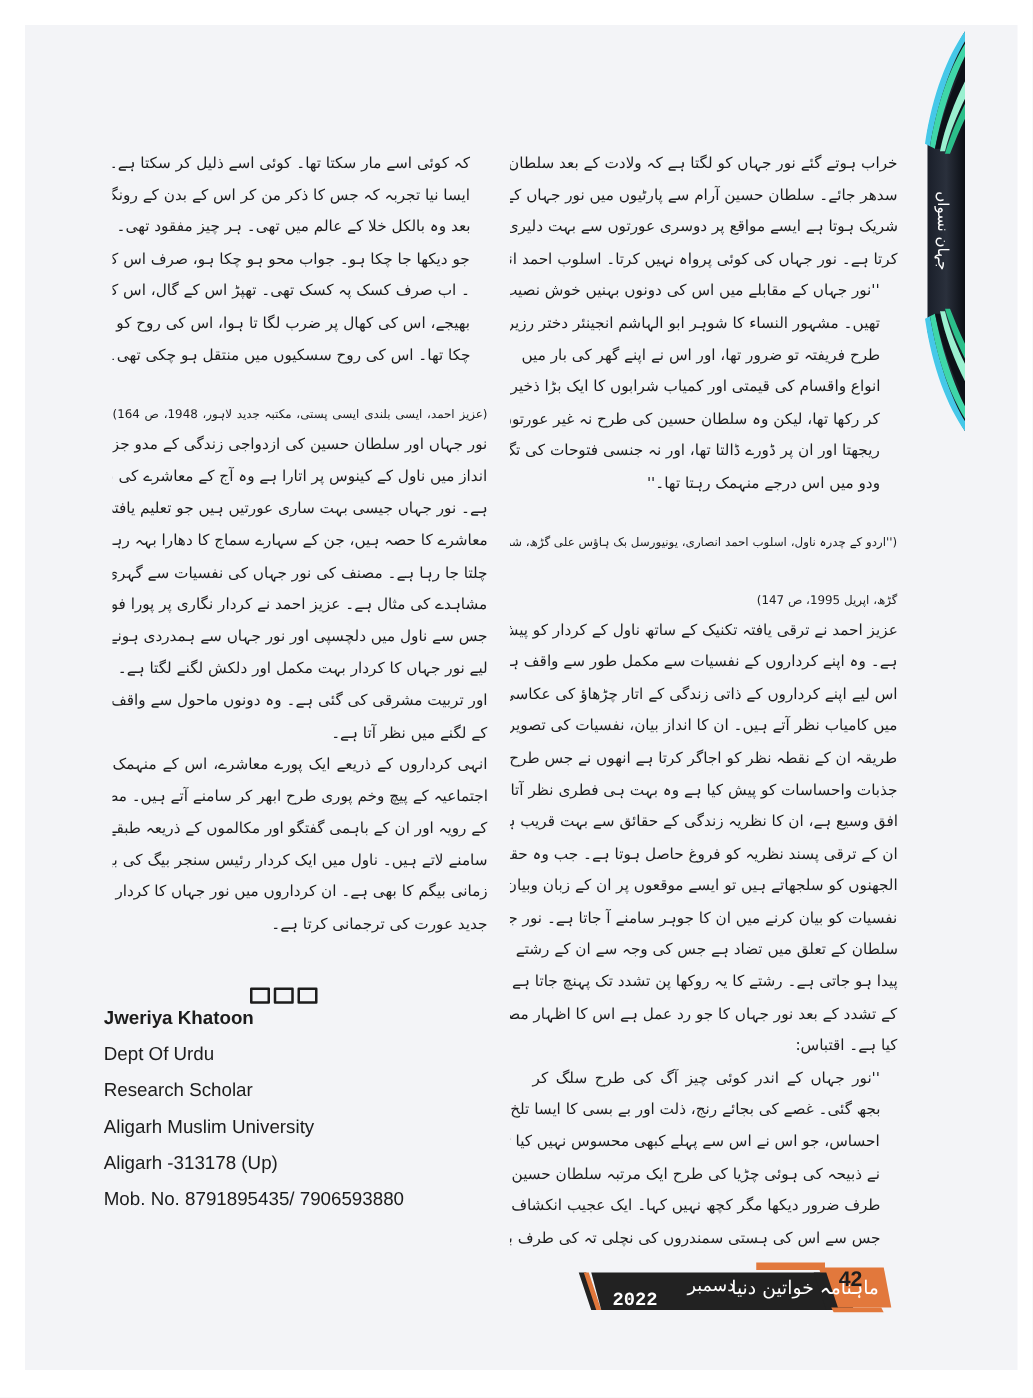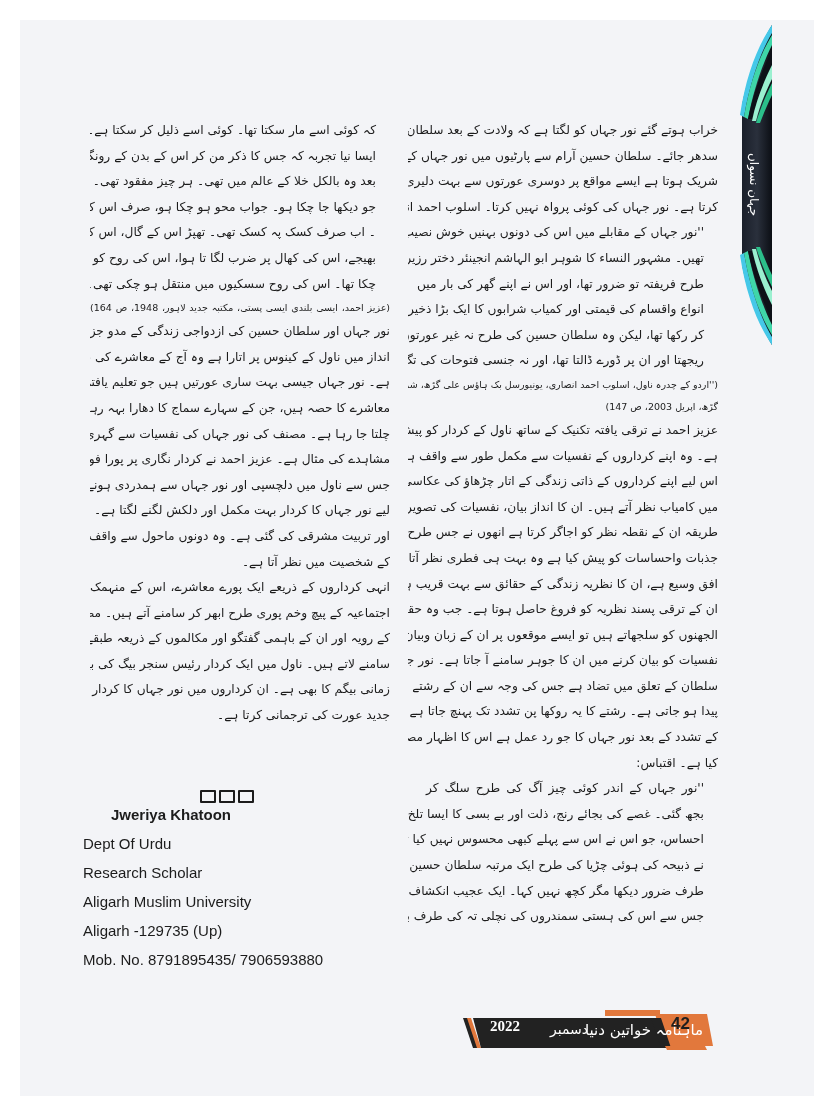--- a/index.html
+++ b/index.html
@@ -14,55 +14,55 @@
   .col {
     position: absolute; direction: rtl; text-align: justify; color: #1c1c1c;
     font-family: "DejaVu Sans", sans-serif; font-size: 12.2px;
   }
   .col .line {
     display: block; height: 25.6px; line-height: 25.6px; white-space: nowrap;
     overflow: hidden; text-align: justify; text-align-last: justify;
   }
   .col .line.last { text-align-last: right; }
   .col .line.quote { padding-right: 14px; padding-left: 18px; }
-  .col .line.cite { font-size: 9.5px; height: 22px; line-height: 22px; }
+  .col .line.cite { font-size: 9.5px; height: 22px; line-height: 22px; margin-top: 24px; }
   .right-col { left: 408px; top: 118px; width: 310px; }
   .left-col { left: 90px; top: 118px; width: 300px; }
 
   .divider {
     position: absolute; left: 200px; top: 790px; display: flex; gap: 3px;
   }
   .divider span {
     display: block; width: 12px; height: 9px; border: 2px solid #1c1c1c; border-radius: 1px; background: transparent;
   }
 
   .author {
     position: absolute; left: 83px; top: 800px; width: 320px; direction: ltr;
     font-family: "Liberation Sans", sans-serif; font-size: 15px; color: #1c1c1c;
   }
   .author div { height: 29px; line-height: 29px; white-space: nowrap; }
-  .author .name { font-weight: bold; margin-left: 28px; }
+  .author .name { font-weight: bold; }
 
   .side-tab {
     position: absolute; left: 738px; top: 25px; width: 34px; height: 320px;
   }
   .side-label {
     position: absolute; left: 739px; top: 130px; width: 30px; height: 110px;
     display: flex; align-items: center; justify-content: center;
   }
   .side-label span {
     writing-mode: vertical-rl; color: #ffffff; font-size: 12px; direction: rtl;
     font-family: "DejaVu Sans", sans-serif;
   }
 
   .footer { position: absolute; left: 455px; top: 1008px; width: 260px; height: 42px; }
   .footer svg { position: absolute; left: 0; top: 0; }
   .footer .year {
-    position: absolute; left: 35px; top: 10px; color: #ffffff; font-weight: bold;
-    font-family: Liberation Serif, serif; font-size: 15px;
+    position: absolute; left: 35px; top: 24px; color: #ffffff; font-weight: bold;
+    font-family: Liberation Mono, monospace; font-size: 15px;
   }
   .footer .month {
     position: absolute; left: 95px; top: 13px; color: #ffffff; font-size: 14px; direction: rtl;
   }
   .footer .mag {
     position: absolute; left: 130px; top: 13px; color: #ffffff; font-size: 15px; direction: rtl; white-space: nowrap;
   }
   .footer .pnum {
     position: absolute; left: 216px; top: 6px; color: #1e1e1e; font-weight: bold;
     font-family: "Liberation Sans", sans-serif; font-size: 17px;
@@ -101,22 +101,23 @@
   <span class="line">خراب ہوتے گئے نور جہاں کو لگتا ہے کہ ولادت کے بعد سلطان حسین</span>
   <span class="line">سدھر جائے۔ سلطان حسین آرام سے پارٹیوں میں نور جہاں کے ساتھ</span>
   <span class="line">شریک ہوتا ہے ایسے مواقع پر دوسری عورتوں سے بہت دلیری سے بات</span>
   <span class="line last">کرتا ہے۔ نور جہاں کی کوئی پرواہ نہیں کرتا۔ اسلوب احمد انصاری لکھتے ہیں:</span>
   <span class="line quote">''نور جہاں کے مقابلے میں اس کی دونوں بہنیں خوش نصیب</span>
   <span class="line quote">تھیں۔ مشہور النساء کا شوہر ابو الہاشم انجینئر دختر رزیر بری</span>
   <span class="line quote">طرح فریفتہ تو ضرور تھا، اور اس نے اپنے گھر کی بار میں</span>
   <span class="line quote">انواع واقسام کی قیمتی اور کمیاب شرابوں کا ایک بڑا ذخیرہ جمع</span>
   <span class="line quote">کر رکھا تھا، لیکن وہ سلطان حسین کی طرح نہ غیر عورتوں پر</span>
   <span class="line quote">ریجھتا اور ان پر ڈورے ڈالتا تھا، اور نہ جنسی فتوحات کی تگ</span>
+  <span class="line quote last">ودو میں اس درجے منہمک رہتا تھا۔''</span>
   <span class="line cite">(''اردو کے چدرہ ناول، اسلوب احمد انصاری، یونیورسل بک ہاؤس علی گڑھ، شمشاد مارکیٹ علی</span>
-  <span class="line cite last">گڑھ، اپریل 2003، ص 147)</span>
+  <span class="line cite last">گڑھ، اپریل 1995، ص 147)</span>
   <span class="line">عزیز احمد نے ترقی یافتہ تکنیک کے ساتھ ناول کے کردار کو پیش کیا</span>
   <span class="line">ہے۔ وہ اپنے کرداروں کے نفسیات سے مکمل طور سے واقف ہوتے ہیں</span>
   <span class="line">اس لیے اپنے کرداروں کے ذاتی زندگی کے اتار چڑھاؤ کی عکاسی کرنے</span>
   <span class="line">میں کامیاب نظر آتے ہیں۔ ان کا انداز بیان، نفسیات کی تصویر کشی کرنے کا</span>
   <span class="line">طریقہ ان کے نقطہ نظر کو اجاگر کرتا ہے انھوں نے جس طرح کرداروں کے</span>
   <span class="line">جذبات واحساسات کو پیش کیا ہے وہ بہت ہی فطری نظر آتا ہے۔ ان کا ذہنی</span>
   <span class="line">افق وسیع ہے، ان کا نظریہ زندگی کے حقائق سے بہت قریب ہے جس سے</span>
   <span class="line">ان کے ترقی پسند نظریہ کو فروغ حاصل ہوتا ہے۔ جب وہ حقائق اور نفسیاتی</span>
   <span class="line">الجھنوں کو سلجھاتے ہیں تو ایسے موقعوں پر ان کے زبان وبیان میں اور</span>
   <span class="line">نفسیات کو بیان کرنے میں ان کا جوہر سامنے آ جاتا ہے۔ نور جہاں اور</span>
@@ -143,41 +144,41 @@
   <span class="line cite">(عزیز احمد، ایسی بلندی ایسی پستی، مکتبہ جدید لاہور، 1948، ص 164)</span>
   <span class="line">نور جہاں اور سلطان حسین کی ازدواجی زندگی کے مدو جزر کو جس</span>
   <span class="line">انداز میں ناول کے کینوس پر اتارا ہے وہ آج کے معاشرے کی بھی حقیقت</span>
   <span class="line">ہے۔ نور جہاں جیسی بہت ساری عورتیں ہیں جو تعلیم یافتہ بھی ہیں ہمارے</span>
   <span class="line">معاشرے کا حصہ ہیں، جن کے سہارے سماج کا دھارا بہہ رہا ہے وقت کا پہیا</span>
   <span class="line">چلتا جا رہا ہے۔ مصنف کی نور جہاں کی نفسیات سے گہری واقفیت ان کے</span>
   <span class="line">مشاہدے کی مثال ہے۔ عزیز احمد نے کردار نگاری پر پورا فوکس رکھا ہے</span>
   <span class="line">جس سے ناول میں دلچسپی اور نور جہاں سے ہمدردی ہونے لگتی ہے۔ اس</span>
   <span class="line">لیے نور جہاں کا کردار بہت مکمل اور دلکش لگنے لگتا ہے۔ اس کی تعلیم مغربی</span>
   <span class="line">اور تربیت مشرقی کی گئی ہے۔ وہ دونوں ماحول سے واقف ہے اس کا اثر اس</span>
-  <span class="line last">کے شخصیت میں نظر آتا ہے۔</span>
+  <span class="line last">کے لگنے میں نظر آتا ہے۔</span>
   <span class="line">انہی کرداروں کے ذریعے ایک پورے معاشرے، اس کے منہمک</span>
   <span class="line">اجتماعیہ کے پیچ وخم پوری طرح ابھر کر سامنے آتے ہیں۔ مصنف کرداروں</span>
   <span class="line">کے رویہ اور ان کے باہمی گفتگو اور مکالموں کے ذریعہ طبقے کے تمام رخوں کو</span>
   <span class="line">سامنے لاتے ہیں۔ ناول میں ایک کردار رئیس سنجر بیگ کی بیوی خورشید</span>
   <span class="line">زمانی بیگم کا بھی ہے۔ ان کرداروں میں نور جہاں کا کردار ایک حقیقت پسند</span>
   <span class="line last">جدید عورت کی ترجمانی کرتا ہے۔</span>
 </div>
 
 <div class="divider">
   <span></span>
   <span></span>
   <span></span>
 </div>
 
 <div class="author">
   <div class="name">Jweriya Khatoon</div>
   <div>Dept Of Urdu</div>
   <div>Research Scholar</div>
   <div>Aligarh Muslim University</div>
-  <div>Aligarh -129735 (Up)</div>
+  <div>Aligarh -313178 (Up)</div>
   <div>Mob. No. 8791895435/ 7906593880</div>
 </div>
 
 <div class="footer">
   <svg width="260" height="42" viewBox="0 0 260 42">
     <polygon points="8,10 14,10 24,40 18,40" fill="#222222"></polygon>
     <polygon points="12,10 16,10 26,40 22,40" fill="#e2783c"></polygon>
     <polygon points="18,10 220,10 228,40 26,40" fill="#222222"></polygon>
     <polygon points="150,2 205,2 205,8 150,8" fill="#e2783c"></polygon>
     <polygon points="200,6 252,6 258,38 210,38" fill="#e2783c"></polygon>

